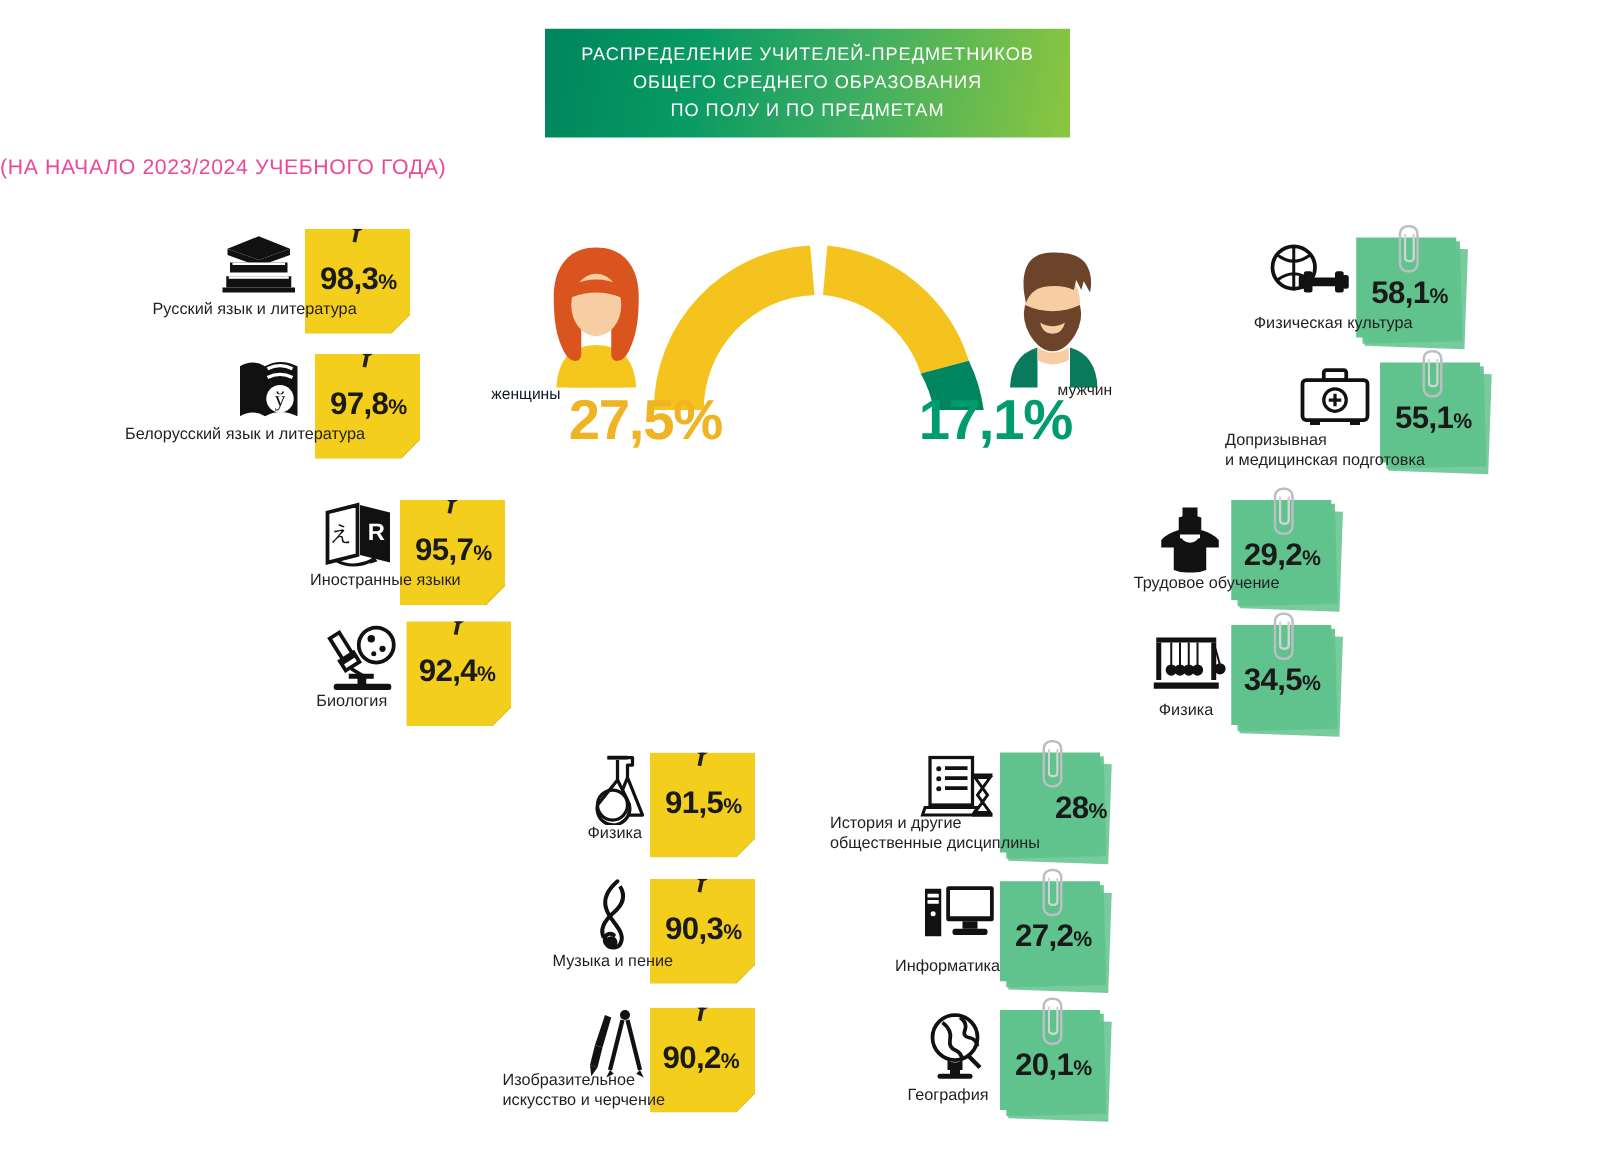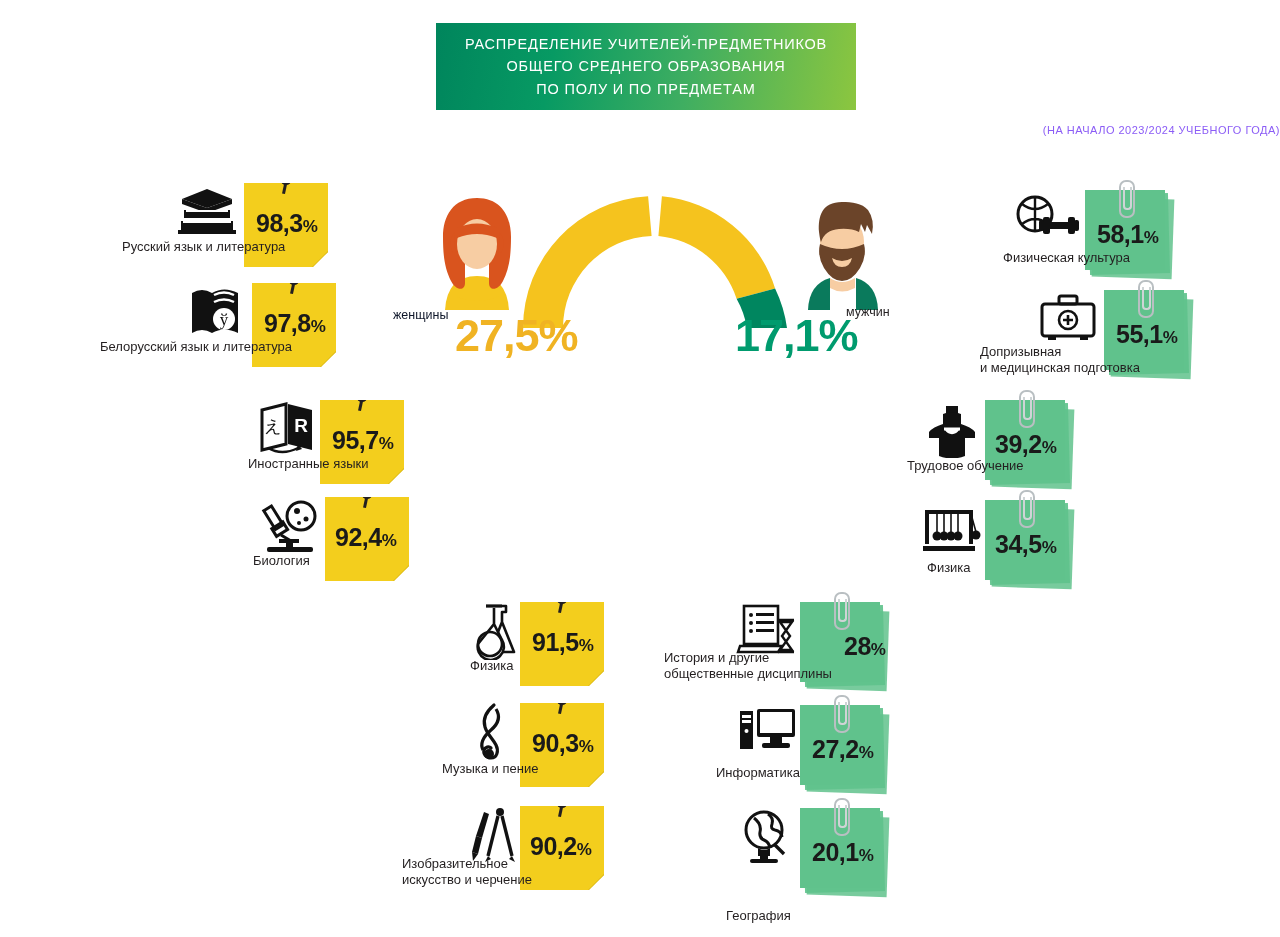--- a/index.html
+++ b/index.html
@@ -14,22 +14,22 @@
   .header-band{
     position:absolute;left:436px;top:23px;width:420px;height:87px;
     background:linear-gradient(100deg,#00855c 0%,#079a63 28%,#3fae61 60%,#8cc63f 100%);
     display:flex;align-items:center;justify-content:center;
   }
   .header-band .ttl{
     text-align:center;color:#ffffff;font-size:14.5px;letter-spacing:.8px;
     line-height:1.55;font-weight:400;text-transform:uppercase;
   }
   .subtitle{
-    position:absolute;left:0;top:124px;width:1280px;text-align:right;
-    font-size:11px;letter-spacing:.5px;color:#8b5cf6;
+    position:absolute;left:0;top:124px;width:1280px;text-align:left;
+    font-size:17px;letter-spacing:.5px;color:#ec4899;
   }
 
   
   .gauge{position:absolute;left:505px;top:178px;width:300px;height:150px;}
   .avatar{position:absolute;}
   .avatar-w{left:425px;top:192px;width:105px;height:125px;}
   .avatar-m{left:790px;top:192px;width:105px;height:125px;}
   .lbl-women{position:absolute;left:393px;top:308px;font-size:12.5px;color:#0f172a;}
   .lbl-men{position:absolute;left:846px;top:305px;font-size:12.5px;color:#231f20;}
   .big-pct{position:absolute;font-size:45px;font-weight:700;letter-spacing:-1px;}
@@ -321,21 +321,21 @@
     </div>
   </div>
 
   <div class="item" style="left:985px;top:400px;">
     <div class="note note-g">
       <div class="sheet s1"></div>
         <div class="sheet s2"></div>
         <div class="sheet s3"></div>
       <div class="clip"></div>
     </div>
-    <div class="pct" style="left:10px;top:32px;"><span class="num">39,2</span><span class="sym">%</span></div>
+    <div class="pct" style="left:10px;top:32px;"><span class="num">29,2</span><span class="sym">%</span></div>
     <div class="icon" style="left:-62px;top:4px;">
       <svg width="58" height="54" viewBox="0 0 58 54">
         <rect x="23" y="2" width="12" height="8" fill="#111"></rect>
         <path d="M20 10 q9-4 18 0 l0 10 q10 3 14 8 l0 6 l-10 0 l0 18 q-13 5 -26 0 l0-18 l-10 0 l0-6 q4-5 14-8 z" fill="#111"></path>
         <path d="M22 26 a8 8 0 0 0 14 0 z" fill="#fff"></path>
         <path d="M21 25 L37 25" stroke="#fff" stroke-width="3"></path>
       </svg>
     </div>
     <div class="caption" style="left:-78px;top:58px;"><span>Трудовое обучение</span></div>
   </div>
@@ -429,16 +429,16 @@
       <svg width="58" height="58" viewBox="0 0 58 58">
         <circle cx="26" cy="22" r="18" fill="none" stroke="#111" stroke-width="3"></circle>
         <path d="M16 10 q8 6 6 14 q-1 6 4 8 q5 2 6 8" fill="none" stroke="#111" stroke-width="3"></path>
         <path d="M30 6 q6 4 4 10 q-2 5 3 6 q6 1 7 7" fill="none" stroke="#111" stroke-width="3"></path>
         <path d="M36 36 L46 46" stroke="#111" stroke-width="3.4"></path>
         <path d="M20 40 q6 4 12 0 l0 8 l-12 0 z" fill="#111"></path>
         <rect x="22" y="46" width="8" height="6" fill="#111"></rect>
         <rect x="12" y="51" width="28" height="4" rx="2" fill="#111"></rect>
       </svg>
     </div>
-    <div class="caption" style="left:-74px;top:60px;margin-top:40px;"><span>География</span></div>
+    <div class="caption" style="left:-74px;top:60px;"><span>География</span></div>
   </div>
 
 </div>
 
 </body></html>

